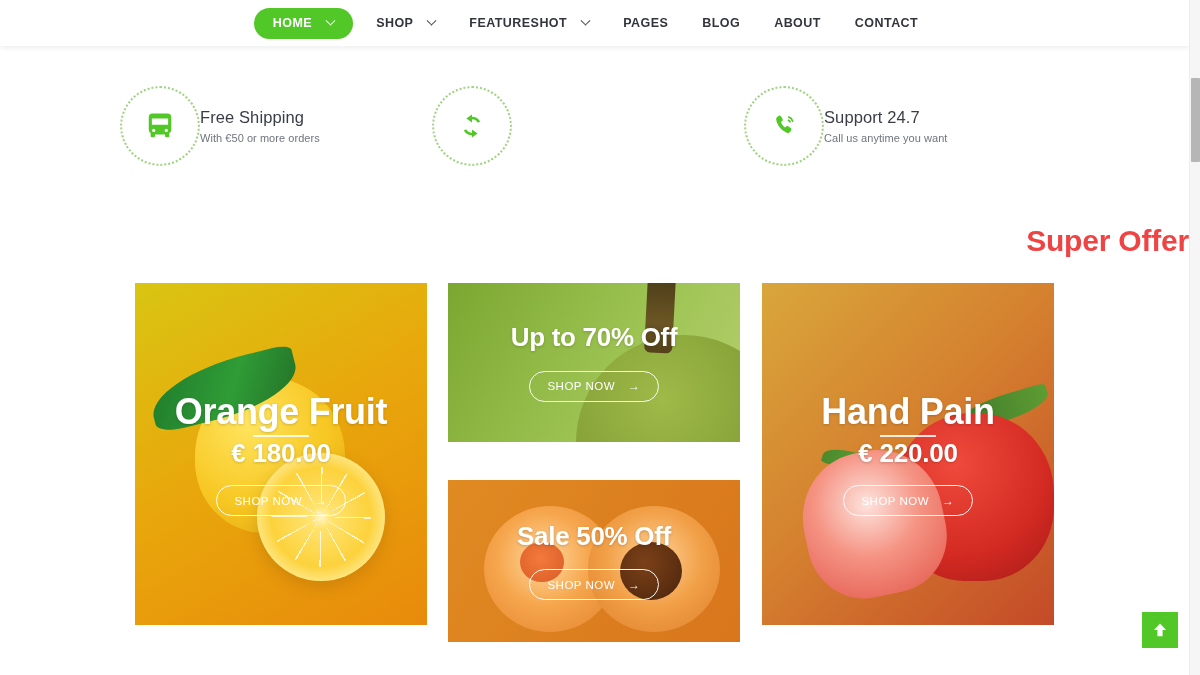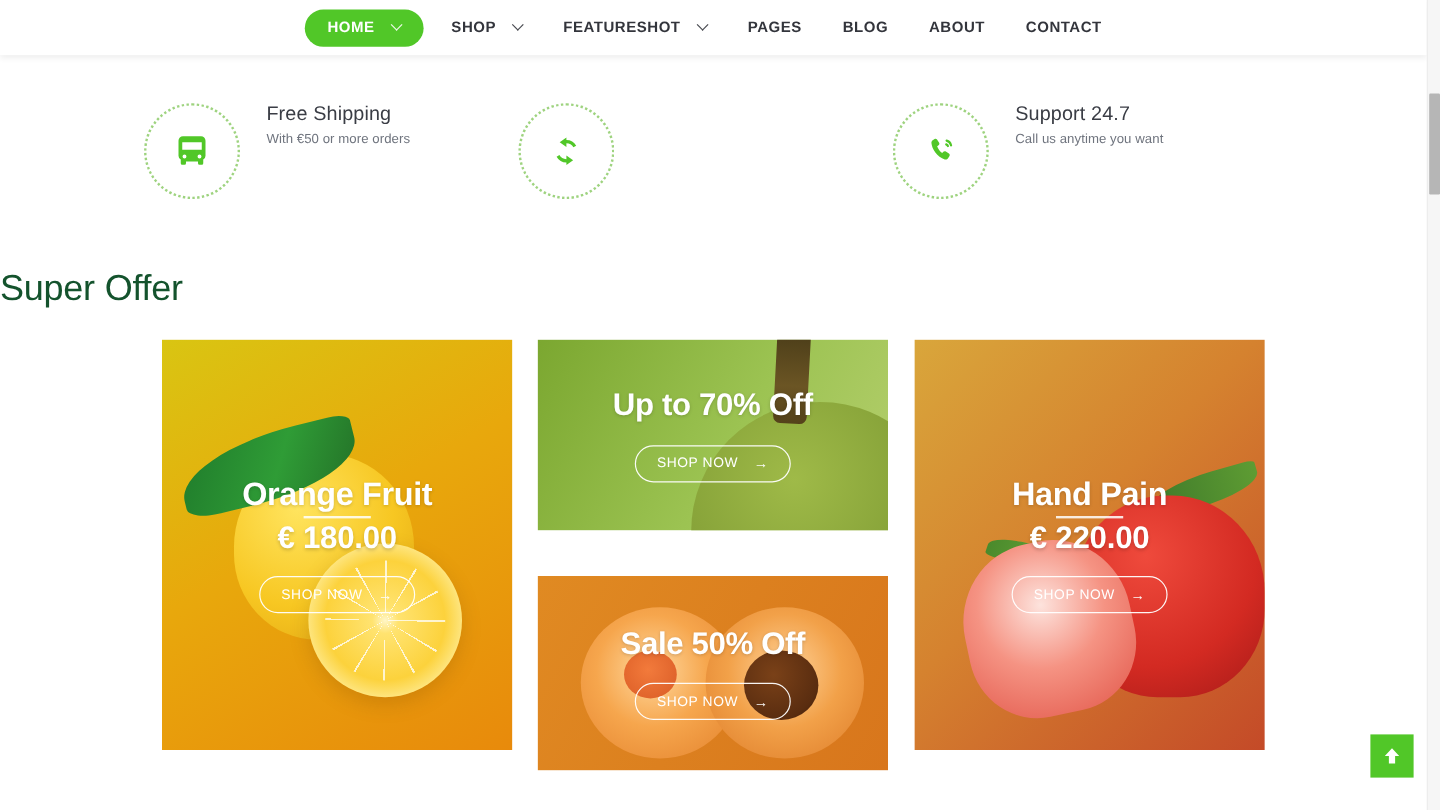--- a/index.html
+++ b/index.html
@@ -55,21 +55,21 @@
 
   
   .features {
     position: absolute; top: 46px; left: 0;
     width: 1189px; height: 160px;
     display: flex;
     padding: 0 120px;
     align-items: center;
   }
   .feature {
-    display: flex; align-items: flex-start; gap: 22px;
+    display: flex; align-items: center; 
     width: 312px;
   }
   .feature-circle {
     flex: 0 0 auto;
     width: 80px; height: 80px;
     border-radius: 50%;
     border: 2px dotted #9ed37f;
     display: flex; align-items: center; justify-content: center;
   }
   .feature-circle svg { display: block; }
@@ -84,24 +84,24 @@
     font-size: 11px;
     color: #6f747e;
     letter-spacing: .05px;
   }
 
   
   .section-title {
     position: absolute;
     top: 224px; left: 0;
     width: 1189px;
-    text-align: left;
+    text-align: right;
     font-size: 30px;
-    font-weight: normal;
-    color: #14532d;
+    font-weight: bold;
+    color: #ef4444;
     letter-spacing: -.2px;
   }
 
   
   .offer-grid {
     position: absolute;
     top: 283px; left: 135px;
     width: 919px; height: 342px;
   }
   .card {
@@ -216,21 +216,21 @@
     text-align: center;
     color: #ffffff;
     z-index: 5;
   }
   .card-title {
     font-size: 26px; font-weight: bold;
     letter-spacing: -.3px;
     text-shadow: 0 1px 3px rgba(0,0,0,.18);
     line-height: 1.12;
   }
-  .card-title.lg { font-size: 27px; }
+  .card-title.lg { font-size: 36px; }
   .card-divider {
     width: 56px; height: 2px;
     background: rgba(255,255,255,.85);
     margin: 3px 0 1px;
   }
   .card-price {
     font-size: 26px; font-weight: bold;
     letter-spacing: -.2px;
     text-shadow: 0 1px 3px rgba(0,0,0,.18);
     margin-bottom: 16px;

